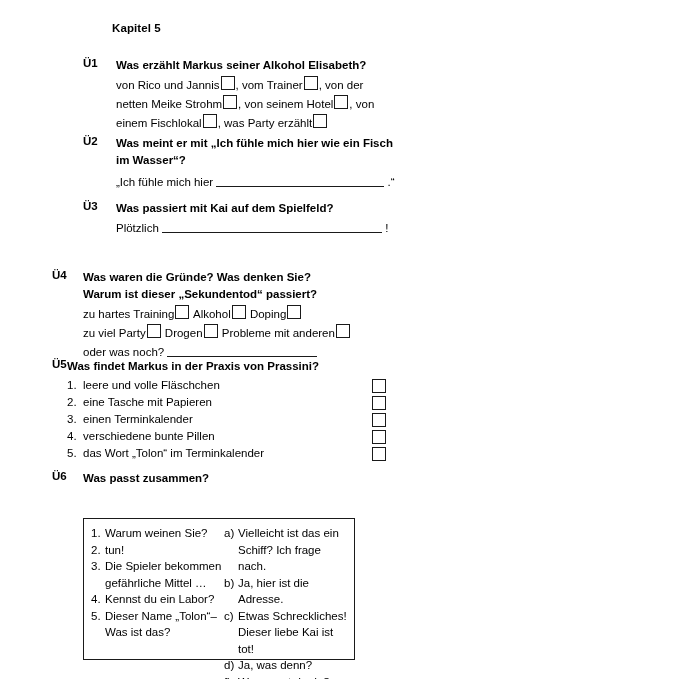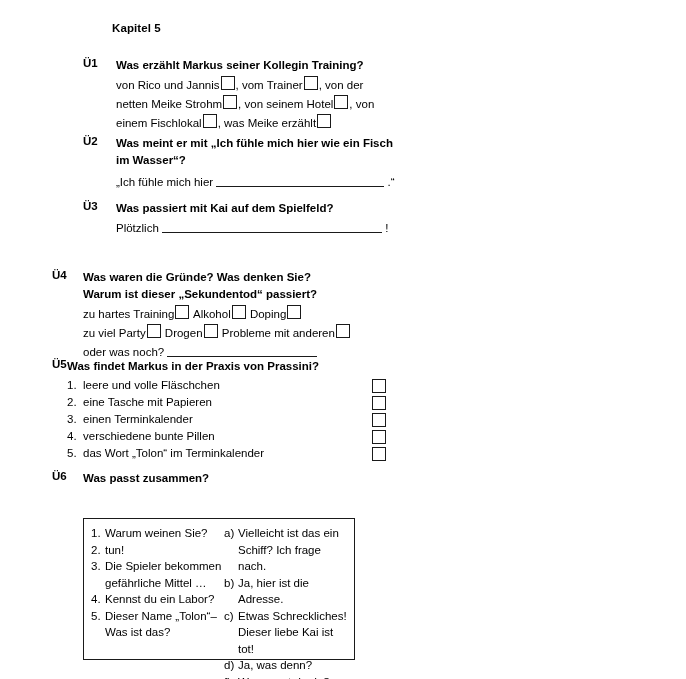--- a/index.html
+++ b/index.html
@@ -143,25 +143,25 @@
 </head>
 <body>
 
 <div class="page">
 
   <div class="chapter-title">Kapitel 5</div>
 
   <div class="ex" style="left:83px; top:57px; width:420px;">
     <div class="ex-num">Ü1</div>
     <div class="ex-body">
-      <div class="q">Was erzählt Markus seiner Kollegin Training?</div>
+      <div class="q">Was erzählt Markus seiner Alkohol Elisabeth?</div>
       <div class="a tight" style="margin-top:2px;">
         <span>von Rico und Jannis</span><span class="box"></span><span>, vom Trainer</span><span class="box"></span><span>, von der</span><br>
         <span>netten Meike Strohm</span><span class="box"></span><span>, von seinem Hotel</span><span class="box"></span><span>, von</span><br>
-        <span>einem Fischlokal</span><span class="box"></span><span>, was Meike erzählt</span><span class="box"></span>
+        <span>einem Fischlokal</span><span class="box"></span><span>, was Party erzählt</span><span class="box"></span>
       </div>
     </div>
   </div>
 
   <div class="ex" style="left:83px; top:135px; width:420px;">
     <div class="ex-num">Ü2</div>
     <div class="ex-body">
       <div class="q">Was meint er mit „Ich fühle mich hier wie ein Fisch</div>
       <div class="q">im Wasser“?</div>
       <div class="a" style="margin-top:3px;">

